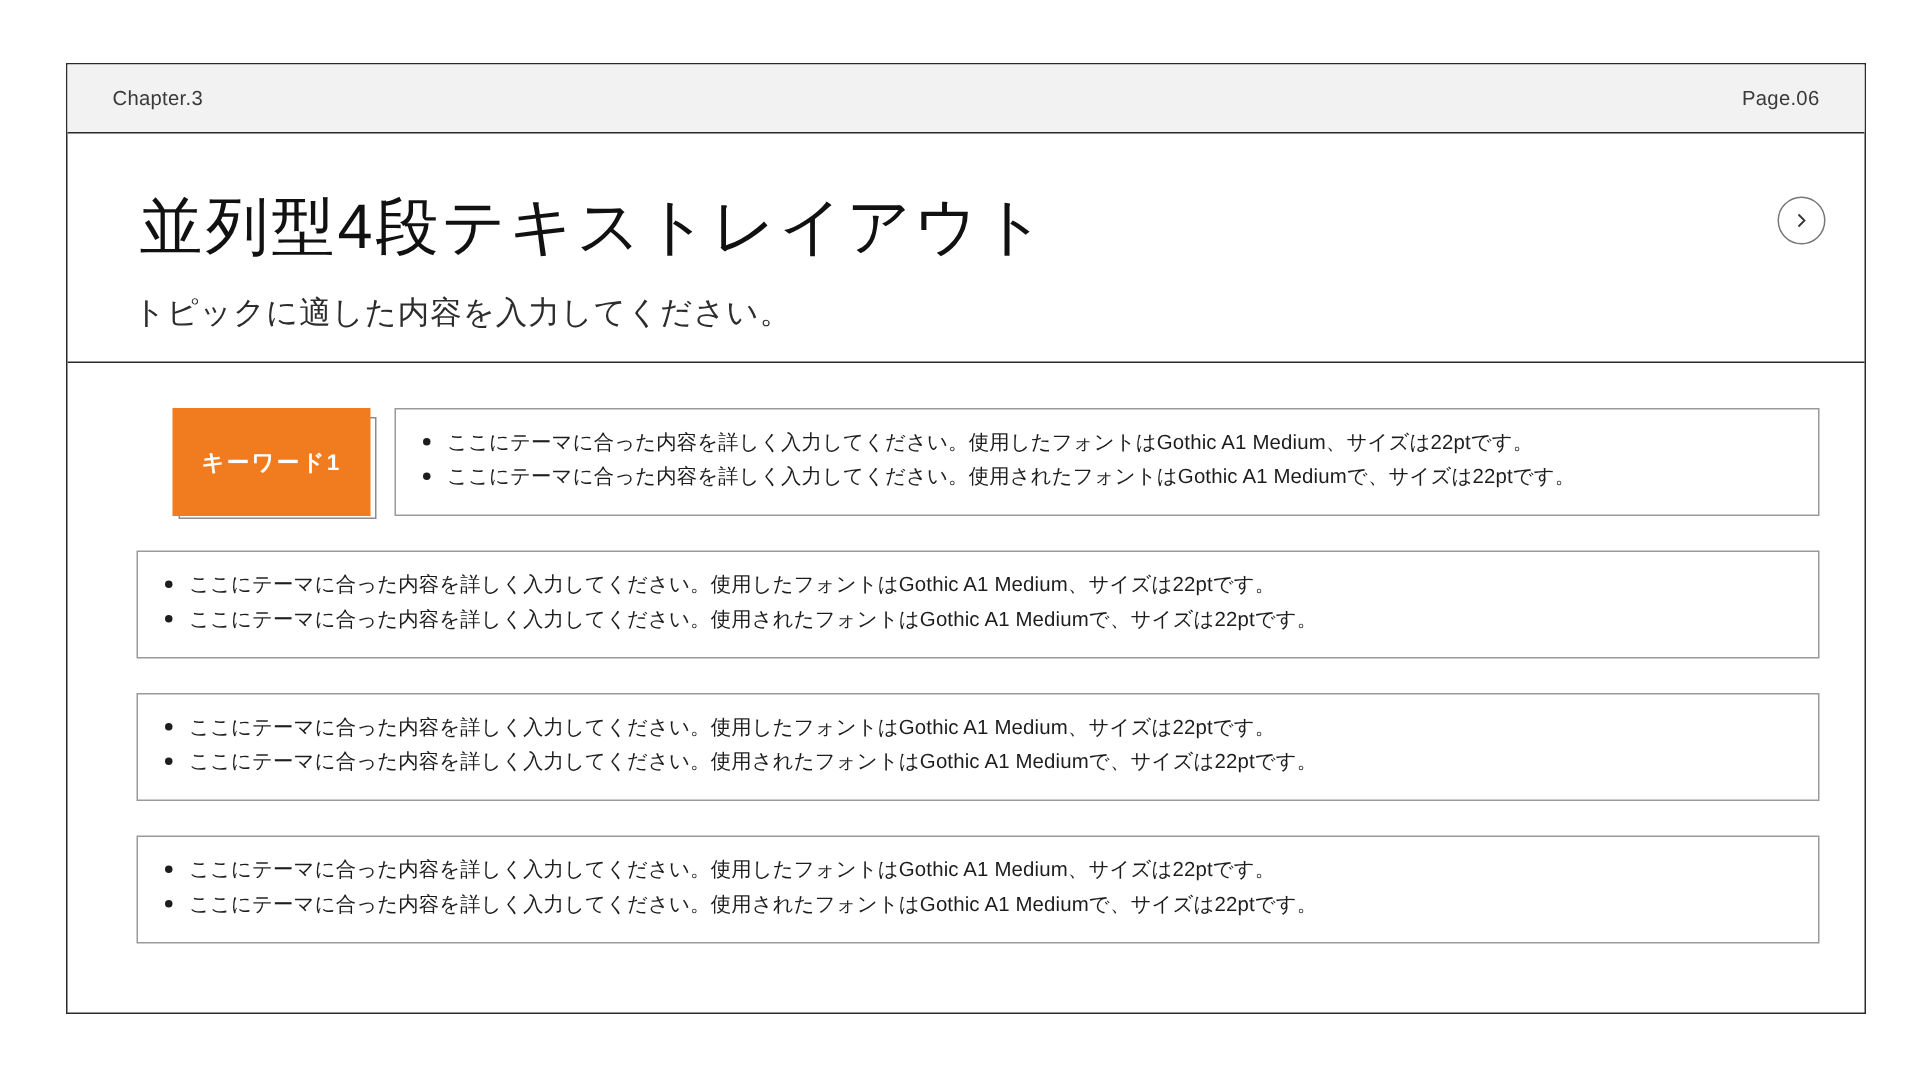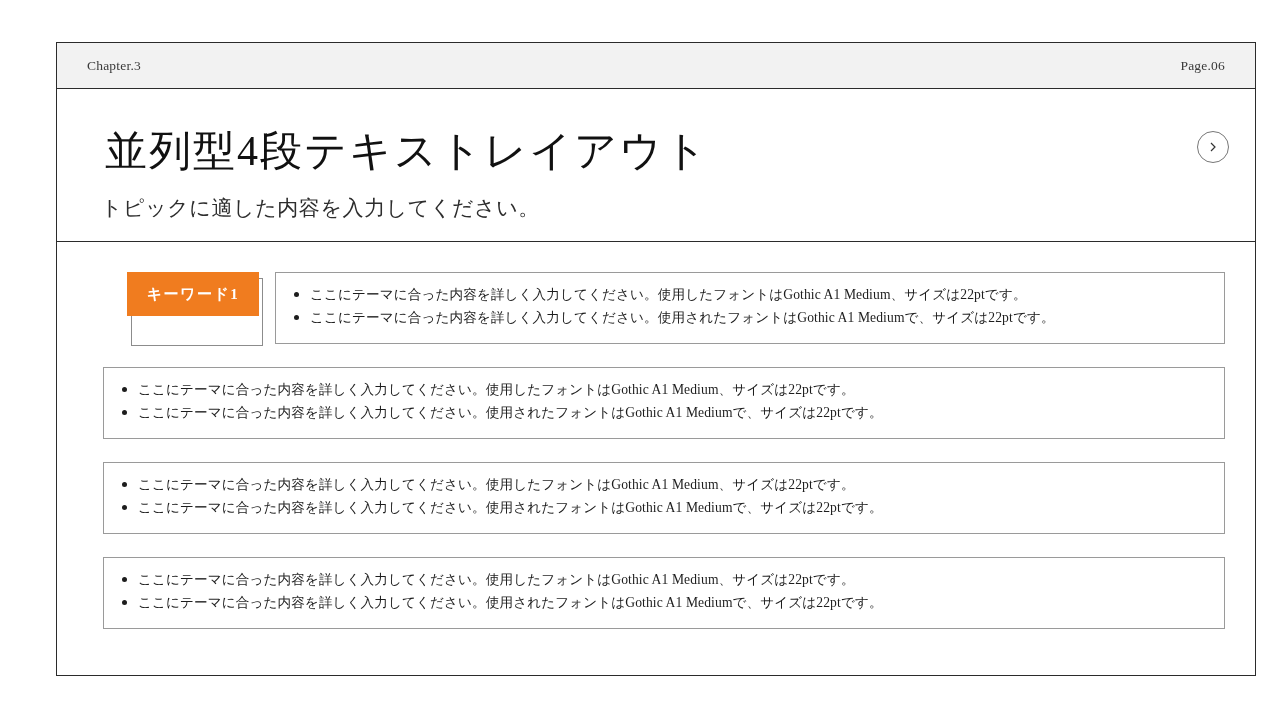--- a/index.html
+++ b/index.html
@@ -10,28 +10,27 @@
   body {
     width: 1280px;
     height: 720px;
     font-family: "Liberation Sans", "DejaVu Sans", sans-serif;
     color: #1a1a1a;
     overflow: hidden;
   }
 
   .slide {
     position: absolute;
-    left: 56px;
+    left: 44px;
     top: 42px;
     width: 1200px;
     height: 634px;
     border: 1px solid #2b2b2b;
     box-sizing: border-box;
     background: #ffffff;
-    font-family: Liberation Serif, serif;
   }
 
   
   .meta-bar {
     position: relative;
     height: 46px;
     background: #f2f2f2;
     border-bottom: 1px solid #2b2b2b;
     box-sizing: border-box;
     display: flex;
@@ -113,21 +112,21 @@
     height: 68px;
     border: 1px solid #8c8c8c;
     box-sizing: border-box;
     background: #ffffff;
   }
   .kw-box {
     position: absolute;
     left: 0;
     top: 0;
     width: 132px;
-    height: 44px;
+    height: 72px;
     background: #f07c1f;
     display: flex;
     align-items: center;
     justify-content: center;
     box-sizing: border-box;
   }
   .kw-label {
     color: #ffffff;
     font-size: 15px;
     font-weight: bold;

